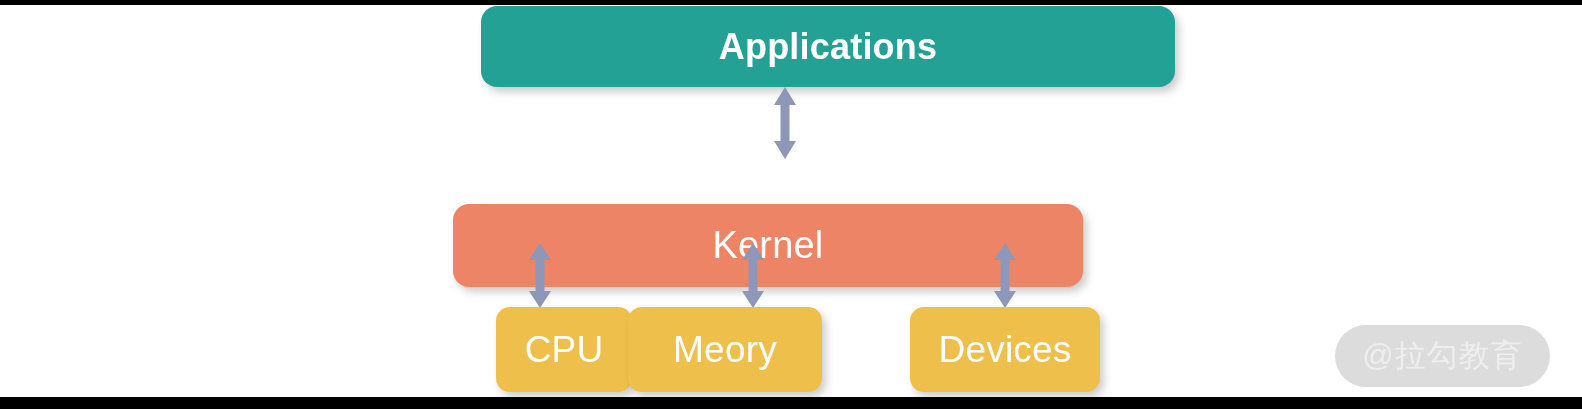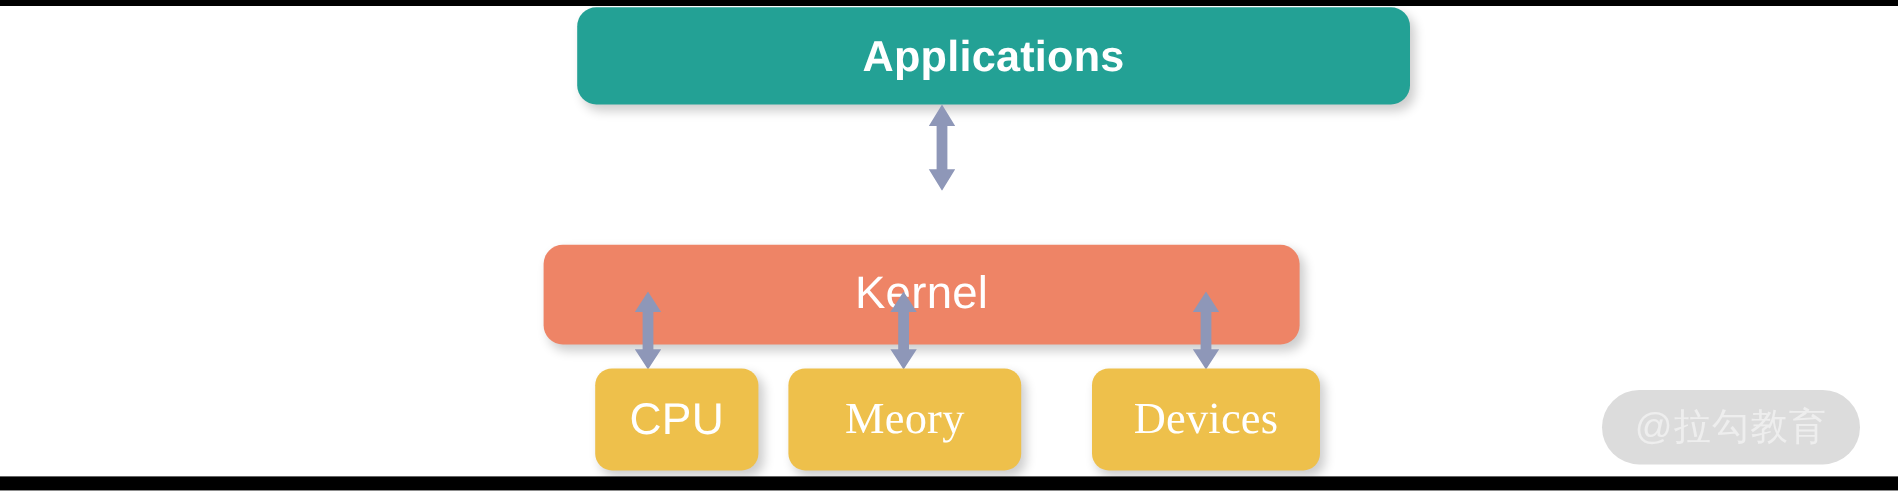--- a/index.html
+++ b/index.html
@@ -65,22 +65,22 @@
 
   .node-leaf {
     top: 307px;
     height: 85px;
     background: #eec04b;
     font-size: 37px;
     font-weight: normal;
     border-radius: 14px;
   }
   .node-cpu     { left: 472px; width: 136px; margin-left: 24px; }
-  .node-memory  { left: 657px; width: 194px; font-family: Liberation Serif, serif; }
-  .node-devices { left: 910px; width: 190px; font-family: Liberation Serif, serif; }
+  .node-memory  { left: 628px; width: 194px; }
+  .node-devices { left: 910px; width: 190px; }
 
   
   .arrow {
     position: absolute;
     width: 26px;
   }
   .arrow svg { display: block; }
 
   .arrow-app-kernel { left: 772px; top: 87px;  height: 72px; }
 

